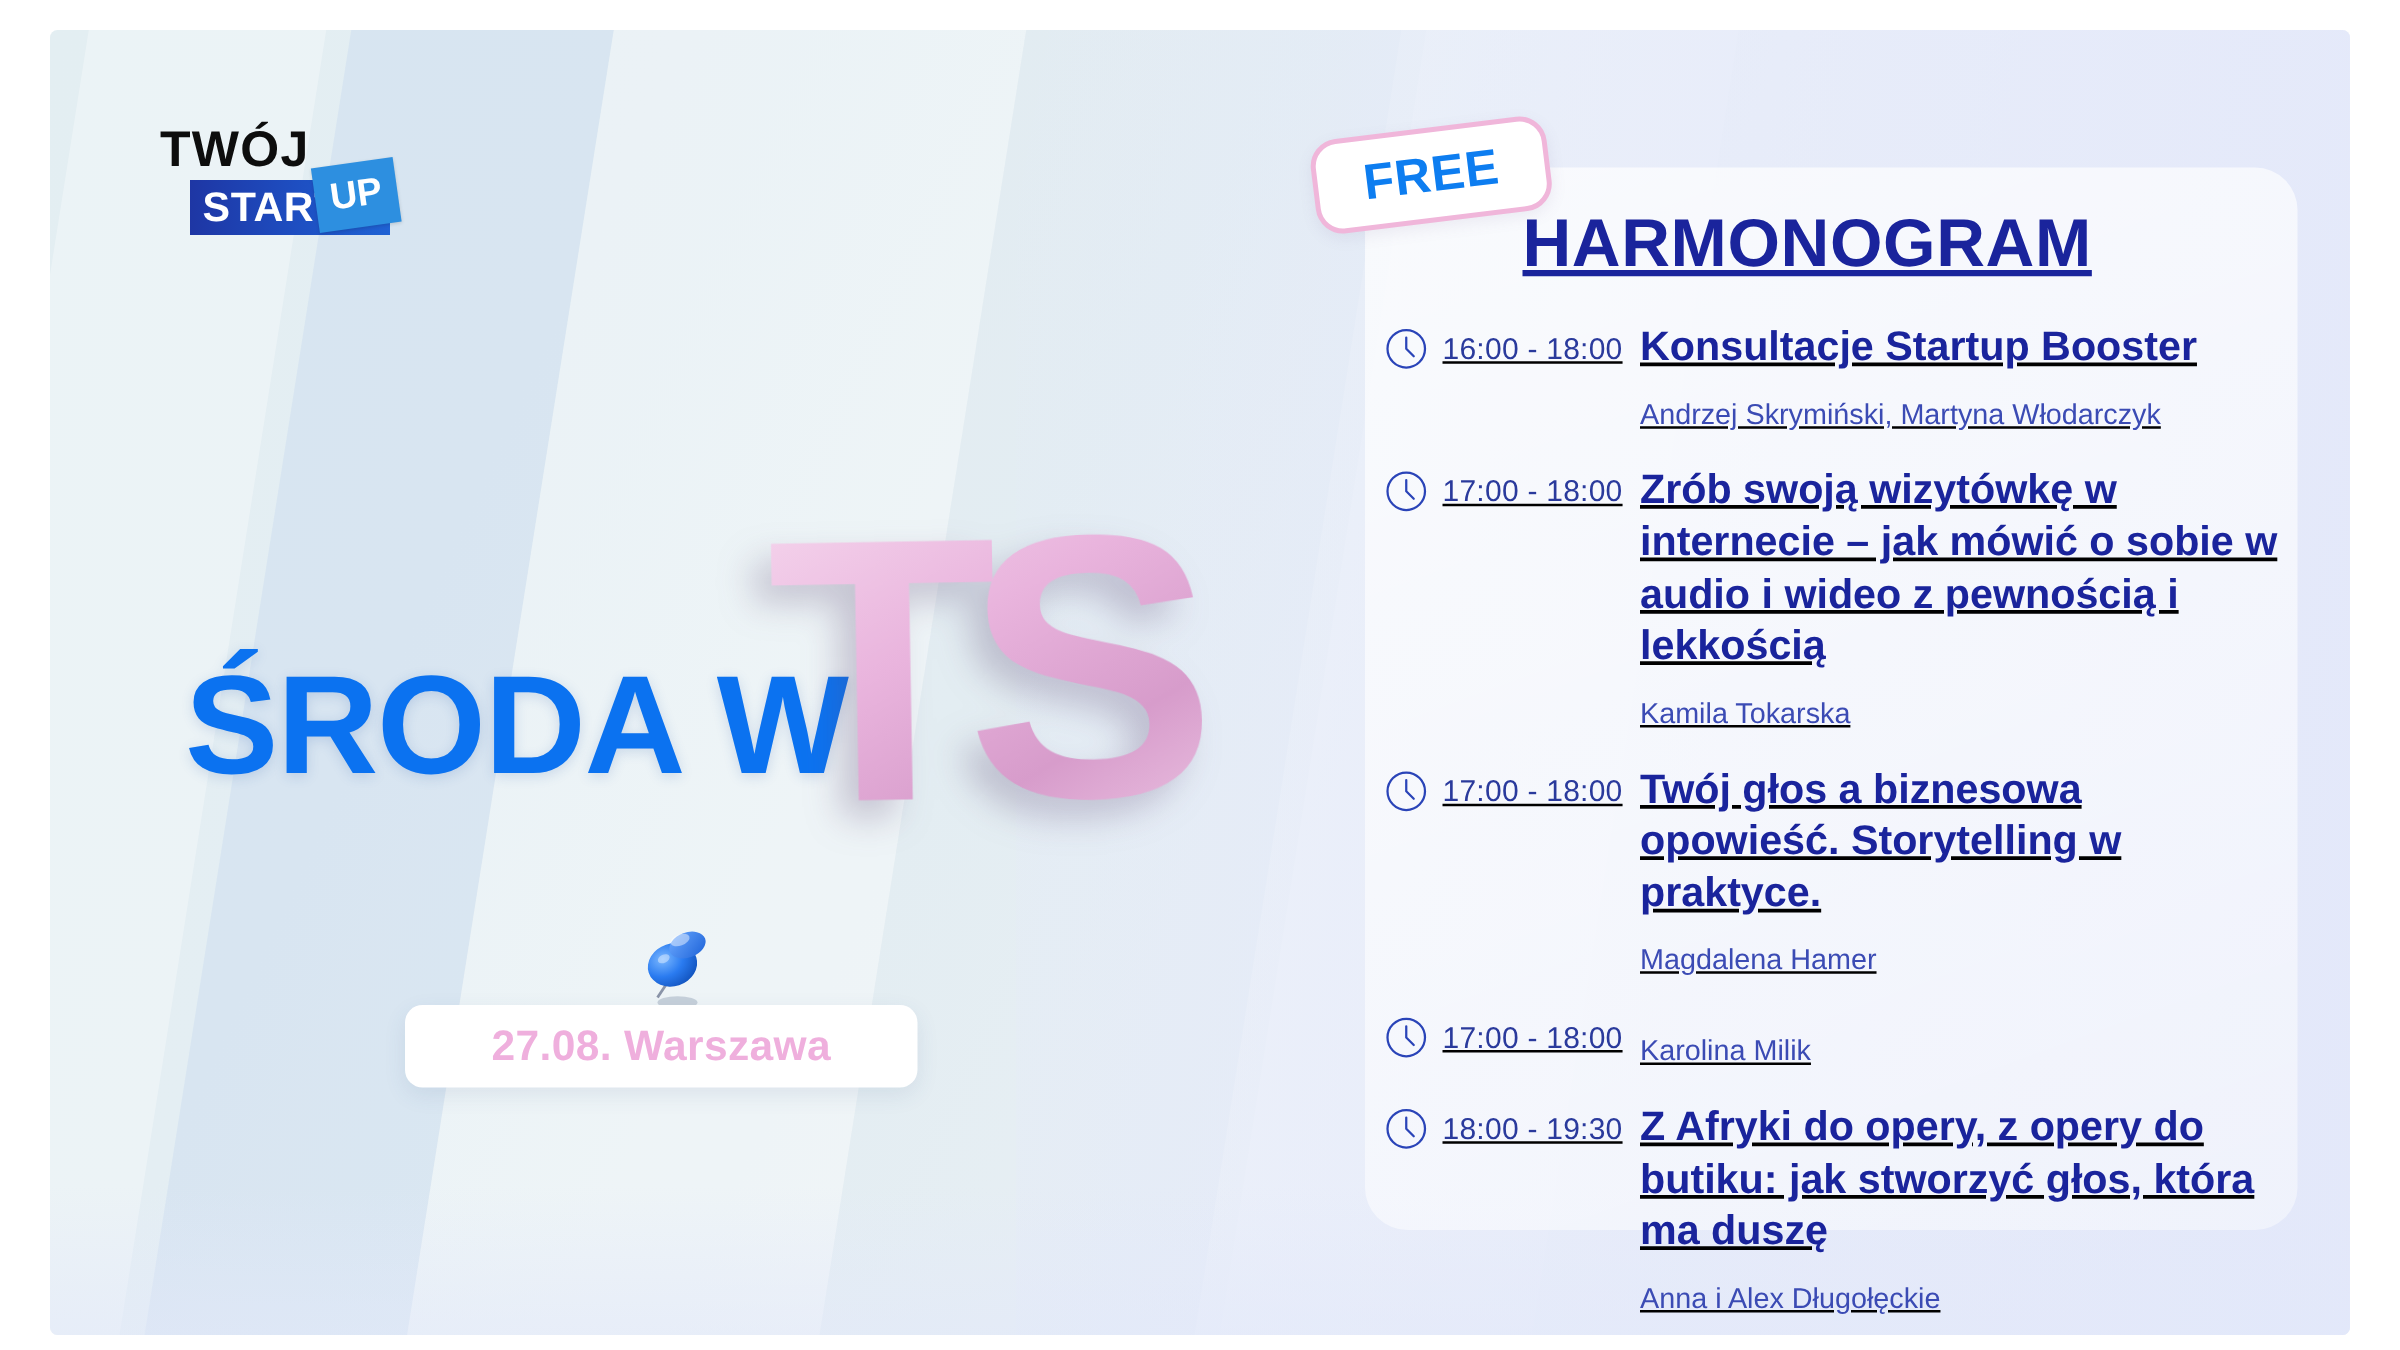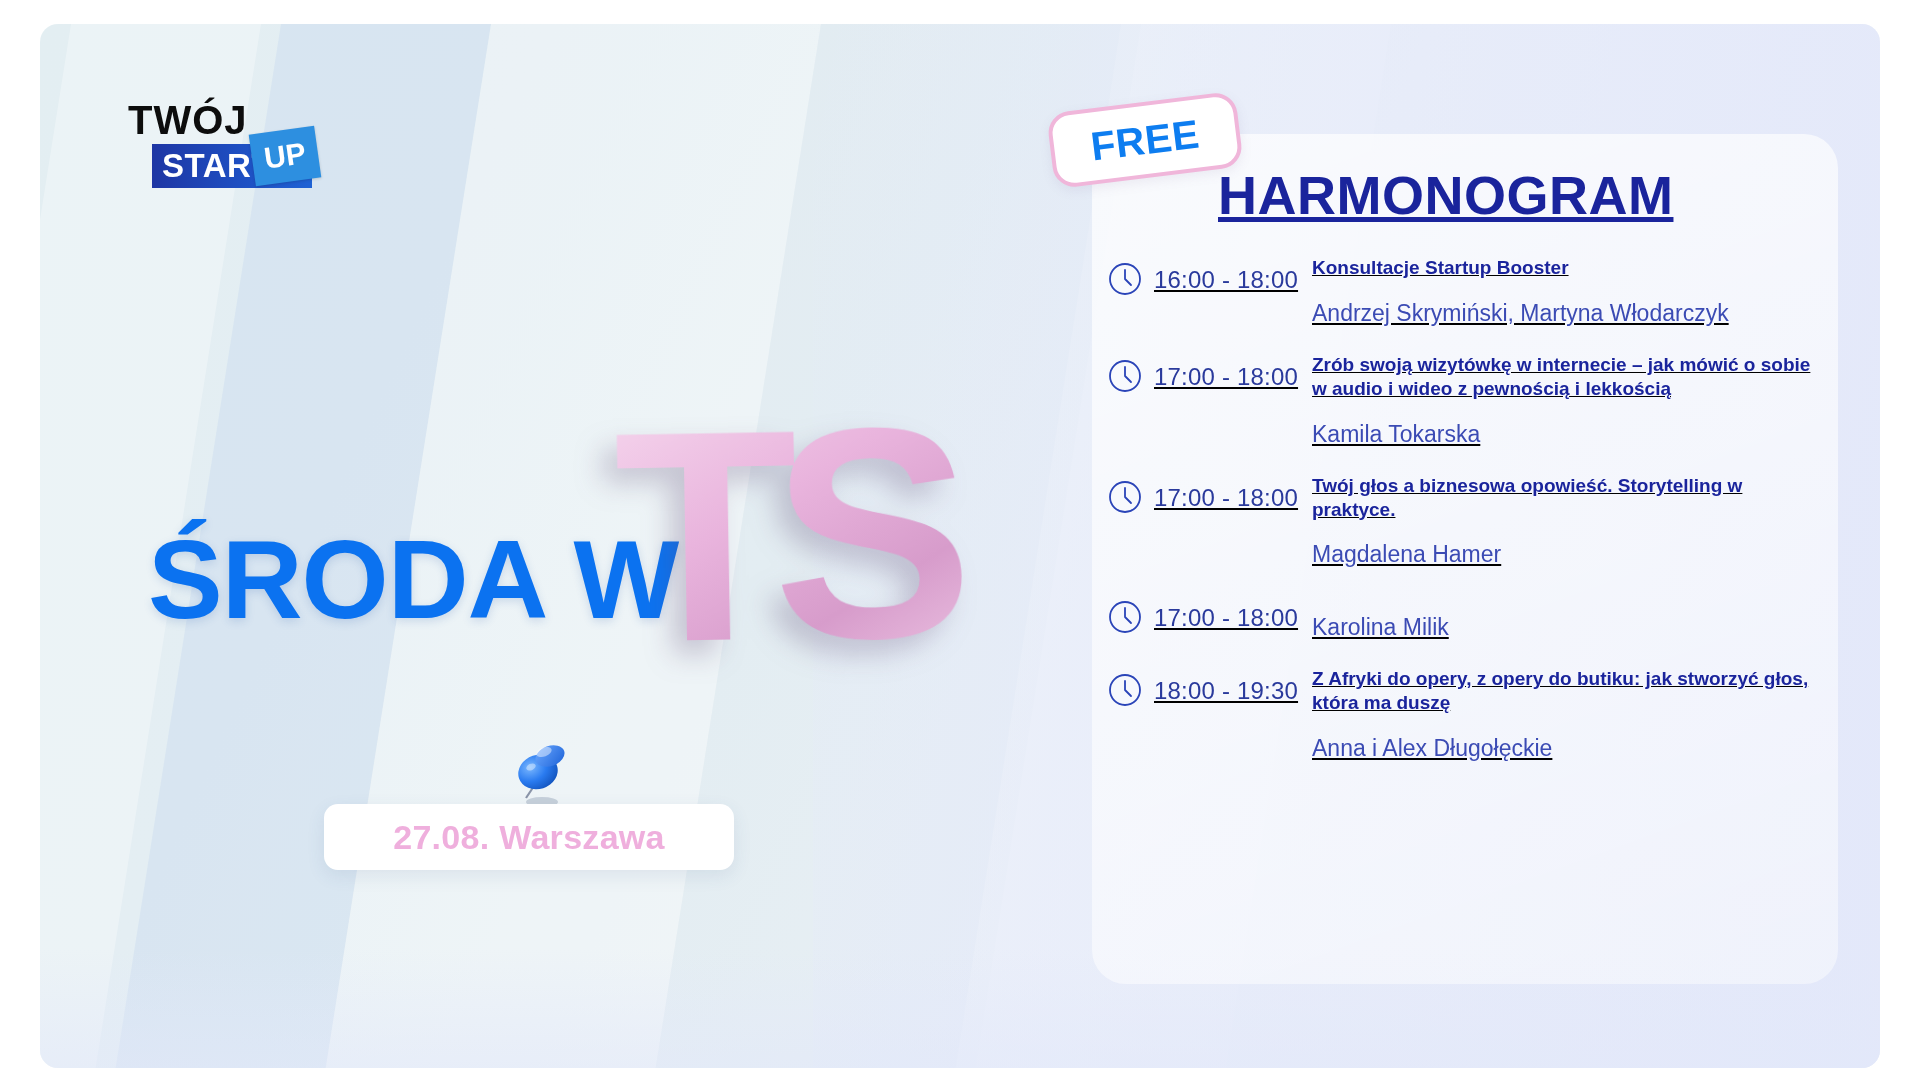--- a/index.html
+++ b/index.html
@@ -8,21 +8,21 @@
     background:#ffffff;
     font-family:"Liberation Sans", sans-serif;
     overflow:hidden;
   }
 
   
   #poster {
     position:absolute;
     left:40px; top:24px;
     width:1840px; height:1044px;
-    border-radius:18px;
+    border-radius:6px;
     overflow:hidden;
     background:
       linear-gradient(115deg,#e3eef2 0%,#e4eef3 22%,#e9f1f4 42%,#eef3f6 60%,#f0f4f7 78%,#eef2f7 100%);
   }
   
   .band {
     position:absolute; top:-10%; height:130%;
     transform:skewX(-9deg);
     pointer-events:none;
   }
@@ -133,21 +133,21 @@
   }
   .row { display:flex; align-items:flex-start; margin-bottom:24px;text-decoration:underline; }
   .clock { flex:0 0 auto; width:34px; height:34px; margin-top:6px; }
   .time {
     flex:0 0 auto; width:150px; margin-left:12px;
     font-size:24px; color:#2a3a9c; line-height:1.3; padding-top:8px;
     letter-spacing:.2px; white-space:nowrap;
   }
   .body { flex:1 1 auto; padding-left:8px; }
   .title {
-    font-size:19px; font-weight:bold; color:#1a249c; line-height:1.26;
+    font-size:33px; font-weight:bold; color:#1a249c; line-height:1.26;
   }
   .speaker {
     font-size:23px; color:#3b4bb4; line-height:1.3; margin-top:19px;
     font-weight:normal;
   }
 </style>
 </head>
 <body>
 
 <div id="poster">

